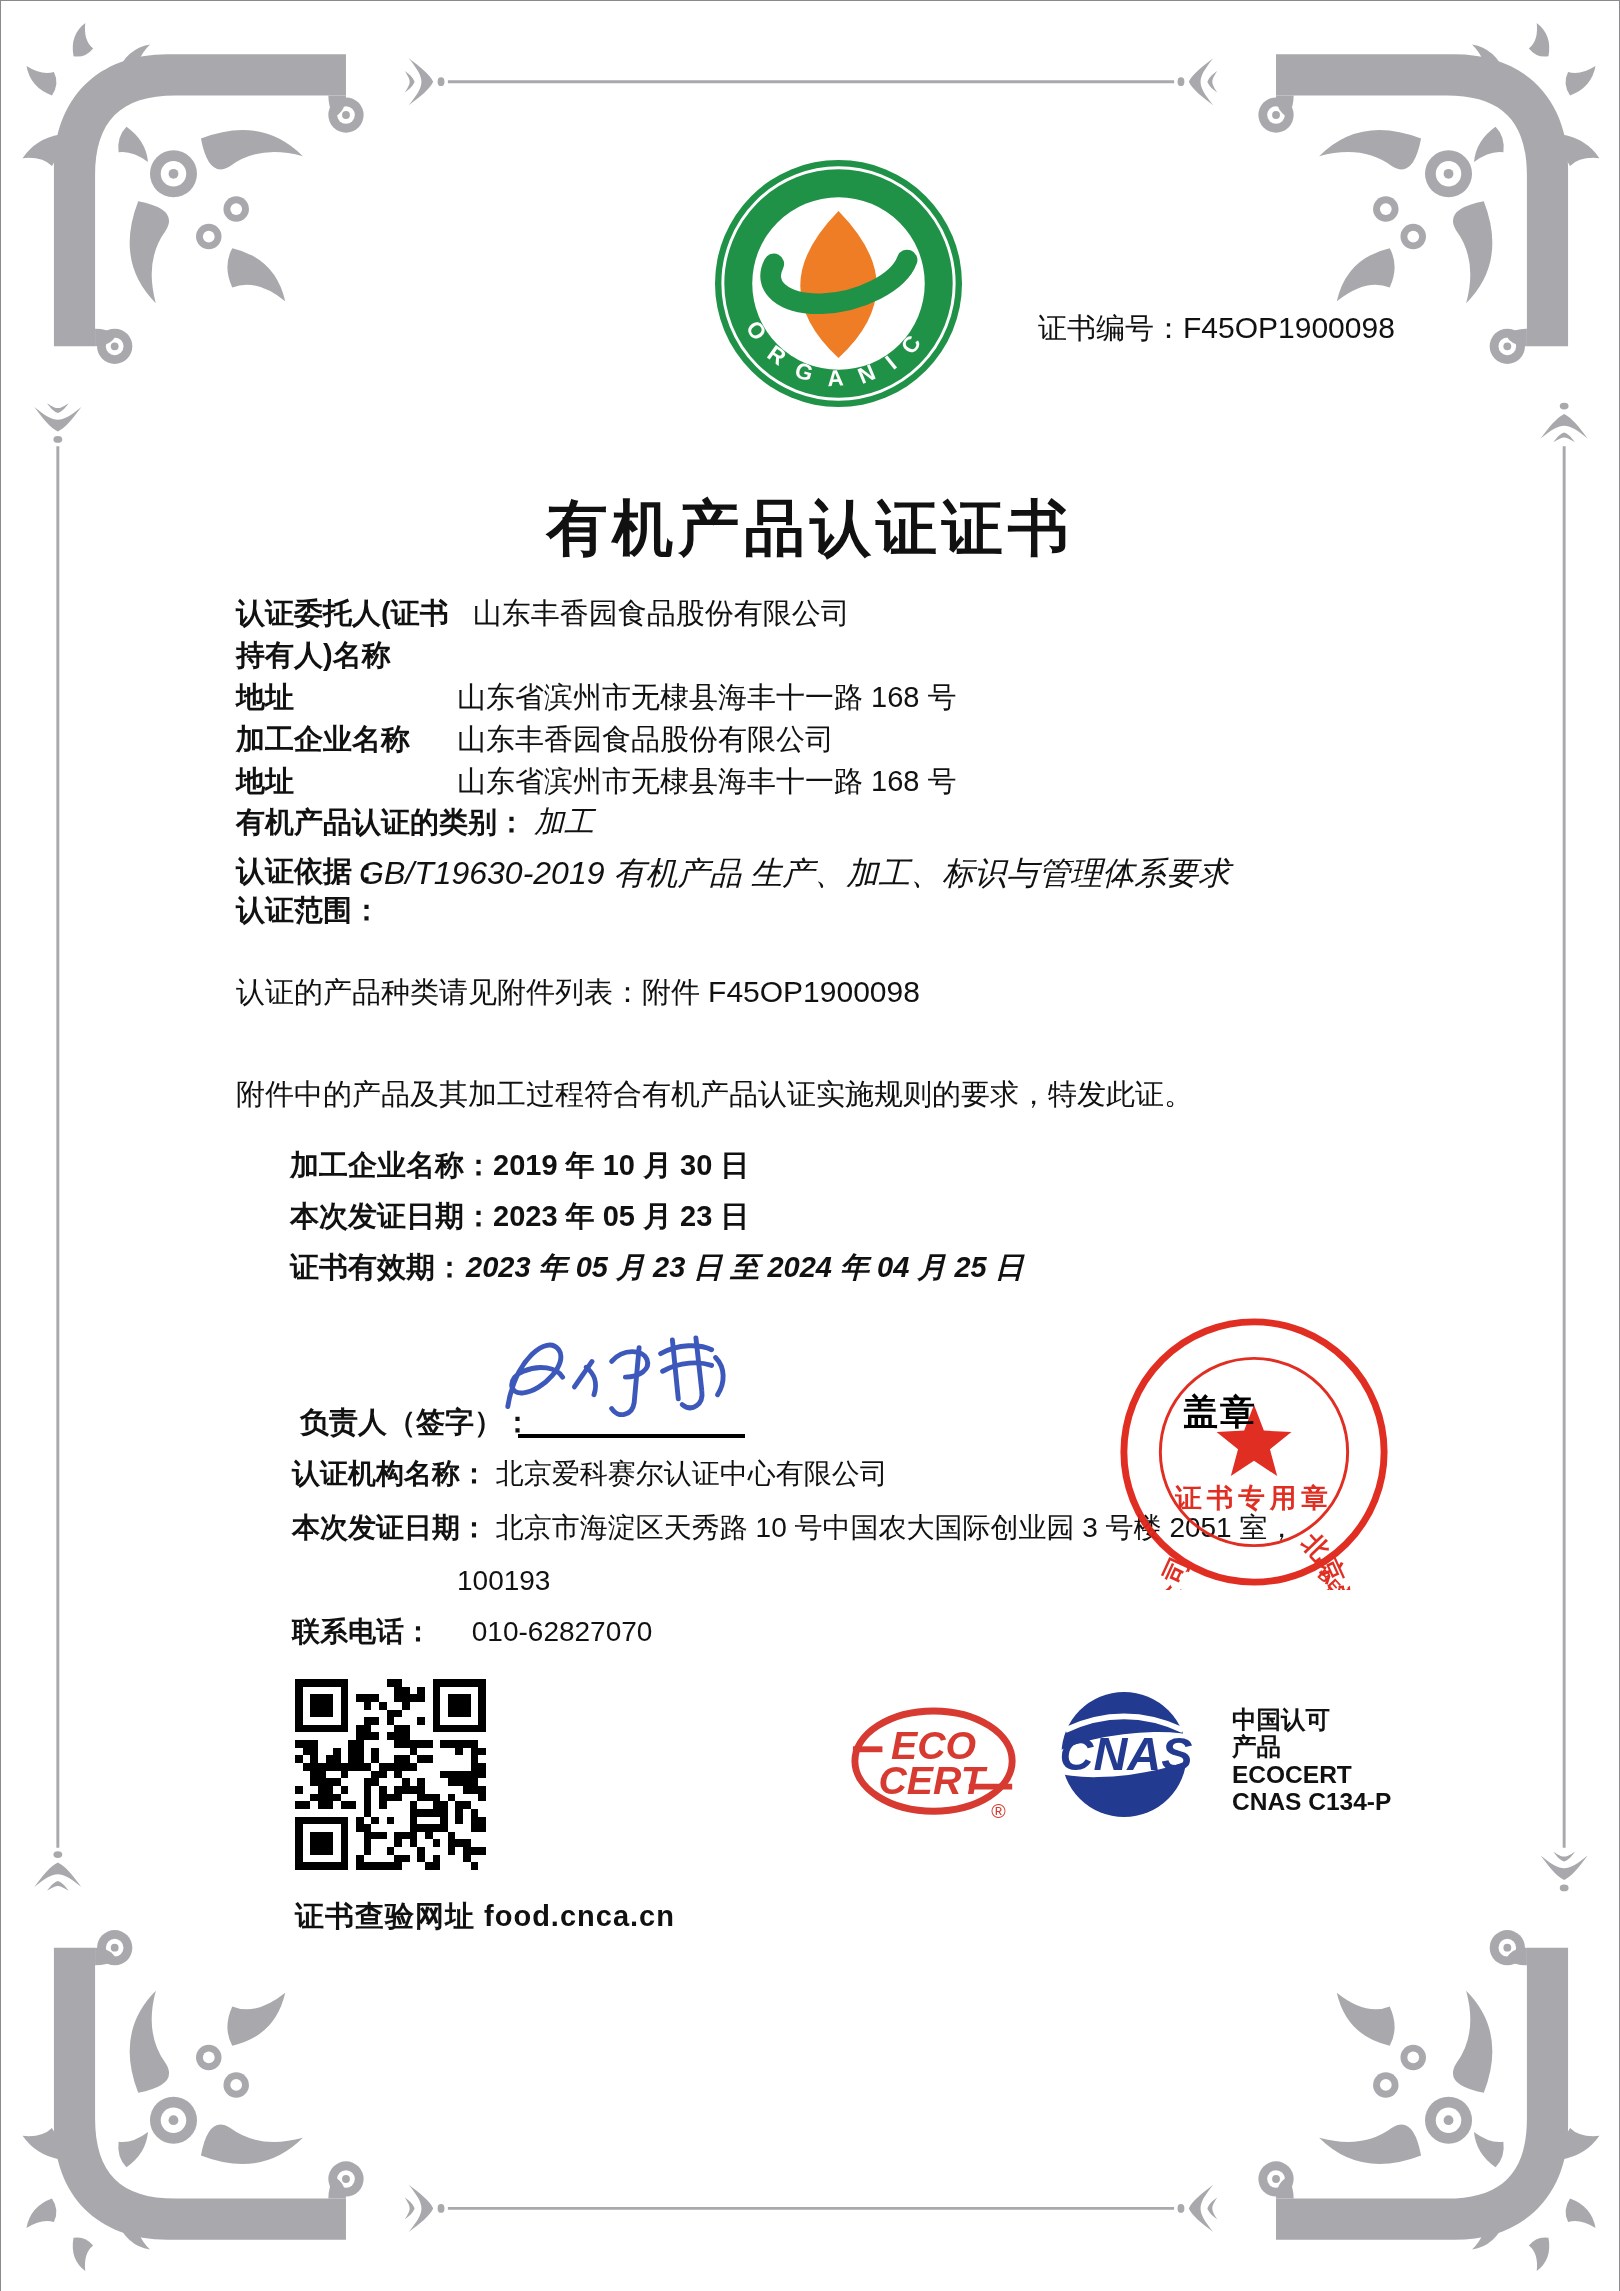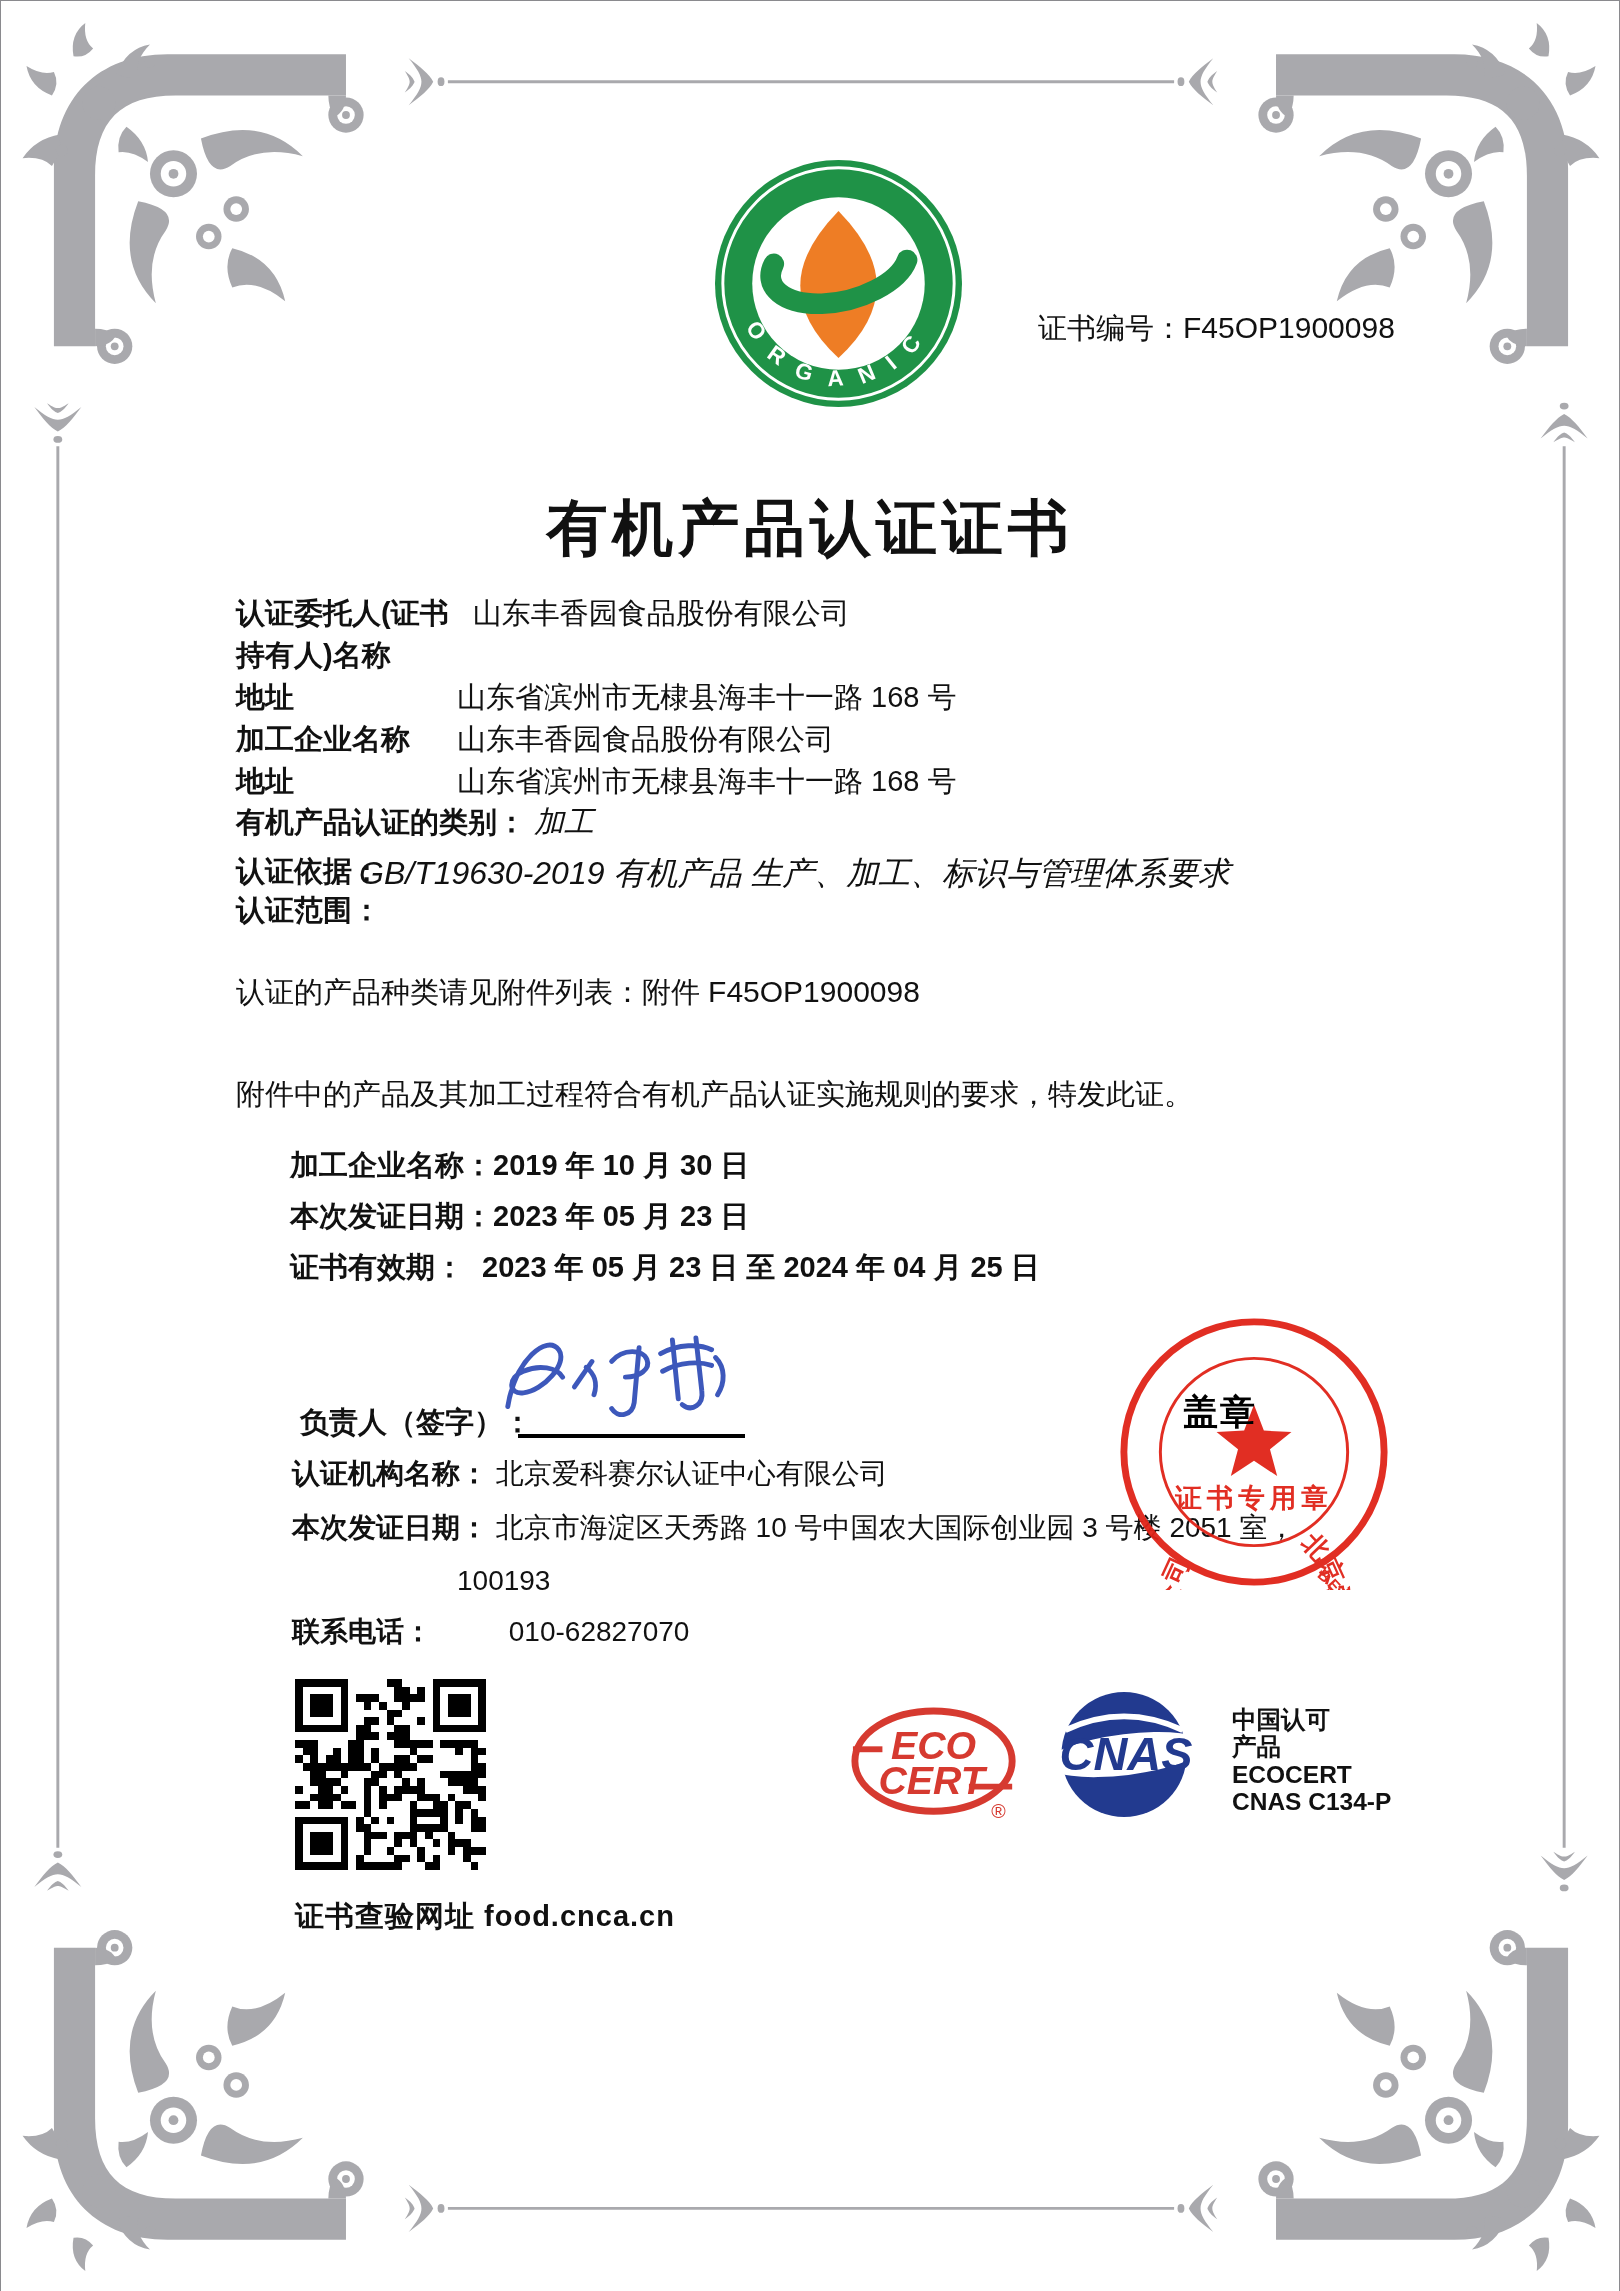--- a/index.html
+++ b/index.html
@@ -153,21 +153,21 @@
   <div class="abs fs30" style="left:235px;top:1072px;width:1274px;">附件中的产品及其加工过程符合有机产品认证实施规则的要求，特发此证。</div>
 
   <div class="abs" style="left:289px;top:1139px;">
     <div class="datesrow">
       <span>加工企业名称：</span><span>2019 年 10 月 30 日</span>
     </div>
     <div class="datesrow">
       <span>本次发证日期：</span><span>2023 年 05 月 23 日</span>
     </div>
     <div class="datesrow">
-      <span>证书有效期：</span><span style="margin-left:18px;">2023 年 05 月 23 日 至 2024 年 04 月 25 日</span>
+      <span>证书有效期：</span><span style="margin-left:2px;font-style:italic;">2023 年 05 月 23 日 至 2024 年 04 月 25 日</span>
     </div>
   </div>
 
   <div class="abs b fs30" style="left:299px;top:1400px;">负责人（签字）：</div>
   <svg class="abs" style="left:495px;top:1325px;" width="245" height="116" viewBox="0 0 250 118">
     <g fill="none" stroke="#3d58bb" stroke-width="5" stroke-linecap="round" stroke-linejoin="round">
       <path d="M12,82 C20,34 52,8 64,24 C74,38 48,66 28,68 C12,70 12,52 28,46 C44,39 62,42 68,52"></path>
       <path d="M80,62 L98,36"></path>
       <path d="M92,42 C100,48 104,58 100,70"></path>
       <path d="M118,36 C130,22 150,24 154,34 C158,44 146,52 132,52"></path>
@@ -185,21 +185,21 @@
     <span class="b">认证机构名称：</span>
     <span>北京爱科赛尔认证中心有限公司</span>
   </div>
   <div class="abs orgline" style="left:291px;top:1513px;">
     <span class="b">本次发证日期：</span>
     <span>北京市海淀区天秀路 10 号中国农大国际创业园 3 号楼 2051 室，</span>
   </div>
   <div class="abs orgline" style="left:456px;top:1566px;">100193</div>
   <div class="abs orgline" style="left:291px;top:1617px;">
     <span class="b">联系电话：</span>
-    <span style="margin-left:69px;">010-62827070</span>
+    <span style="margin-left:32px;">010-62827070</span>
   </div>
 
   <svg class="abs stamp-wrap" style="left:1115px;top:1313px;" width="276" height="276" viewBox="0 0 280 280">
     <defs>
       <path id="stampRing" d="M140,245 A105,105 0 1 1 139.9,245"></path>
       <path id="stampCn" d="M140,218 A78,78 0 1 1 139.9,218"></path>
     </defs>
     <circle cx="140" cy="140" r="132" fill="none" stroke="#e02318" stroke-width="7"></circle>
     <circle cx="140" cy="140" r="95" fill="none" stroke="#e02318" stroke-width="3"></circle>
     <text fill="#e02318" font-size="16" font-weight="bold" letter-spacing="1.8">

